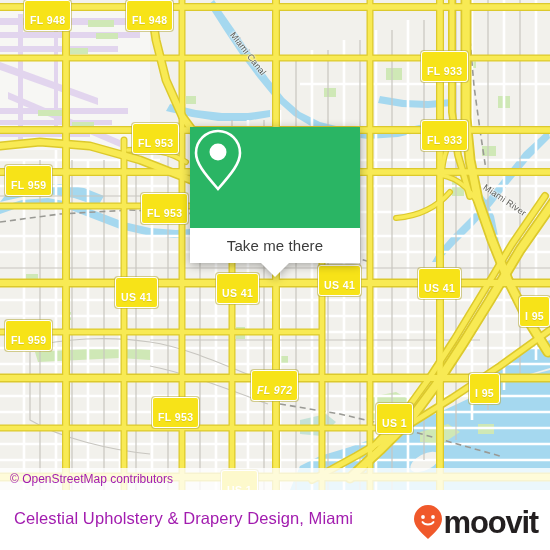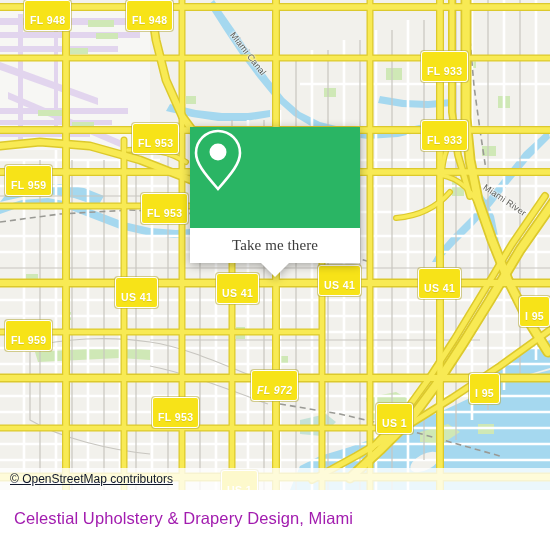--- a/index.html
+++ b/index.html
@@ -19,25 +19,25 @@
           white-space:nowrap;box-shadow:0 0 0 1px rgba(180,170,60,.55);
           text-shadow:0 1px 0 rgba(0,0,0,.10);}
 
   
   .wlabel{position:absolute;color:#5b5b55;font-size:9px;white-space:nowrap;
           text-shadow:0 0 2px #fff,0 0 2px #fff,0 0 3px #fff;letter-spacing:.2px;}
 
   
   #attrib{position:absolute;left:0;bottom:0;width:550px;height:22px;
           background:rgba(255,255,255,.78);}
-  #attrib span{position:absolute;left:10px;top:4px;font-size:12px;color:#0f172a;text-decoration:underline;}
+  #attrib span{position:absolute;left:10px;top:4px;font-size:12px;color:#a21caf;}
 
   
   #popup{position:absolute;left:190px;top:127px;width:170px;
-         filter:drop-shadow(0 2px 5px rgba(0,0,0,.33));font-family:Liberation Serif, serif;}
+         filter:drop-shadow(0 2px 5px rgba(0,0,0,.33));}
   #popup-head{height:101px;background:#2ab564;display:flex;align-items:center;
               justify-content:center;}
   #popup-foot{height:35px;background:#fff;display:flex;align-items:center;
               justify-content:center;}
   #popup-foot span{font-size:15px;color:#3b3b3b;letter-spacing:.1px;}
   #popup-tail{position:absolute;left:50%;top:136px;margin-left:-14px;width:0;height:0;
               border-left:14px solid transparent;border-right:14px solid transparent;
               border-top:14px solid #fff;}
 
   
@@ -323,15 +323,25 @@
       </div>
       <div id="popup-foot">
         <span>Take me there</span>
       </div>
       <div id="popup-tail"></div>
     </div>
   </div>
 
   <div id="footer">
     <div id="footer-title">Celestial Upholstery &amp; Drapery Design, Miami</div>
+    <div id="logo">
+      <svg width="30" height="36" viewBox="0 0 30 36">
+        <path d="M15 1 C7.3 1 1 7.3 1 15 C1 22 7 27.5 15 35 C23 27.5 29 22 29 15
+                 C29 7.3 22.7 1 15 1 Z" fill="#f0592b"></path>
+        <circle cx="10" cy="13" r="1.9" fill="#ffffff"></circle>
+        <circle cx="20" cy="13" r="1.9" fill="#ffffff"></circle>
+        <path d="M9.5 18 C11.5 21.4 18.5 21.4 20.5 18" fill="none" stroke="#ffffff" stroke-width="1.9" stroke-linecap="round"></path>
+      </svg>
+      <div id="logo-word">moovit</div>
+    </div>
   </div>
 
 </div>
 
 </body></html>

